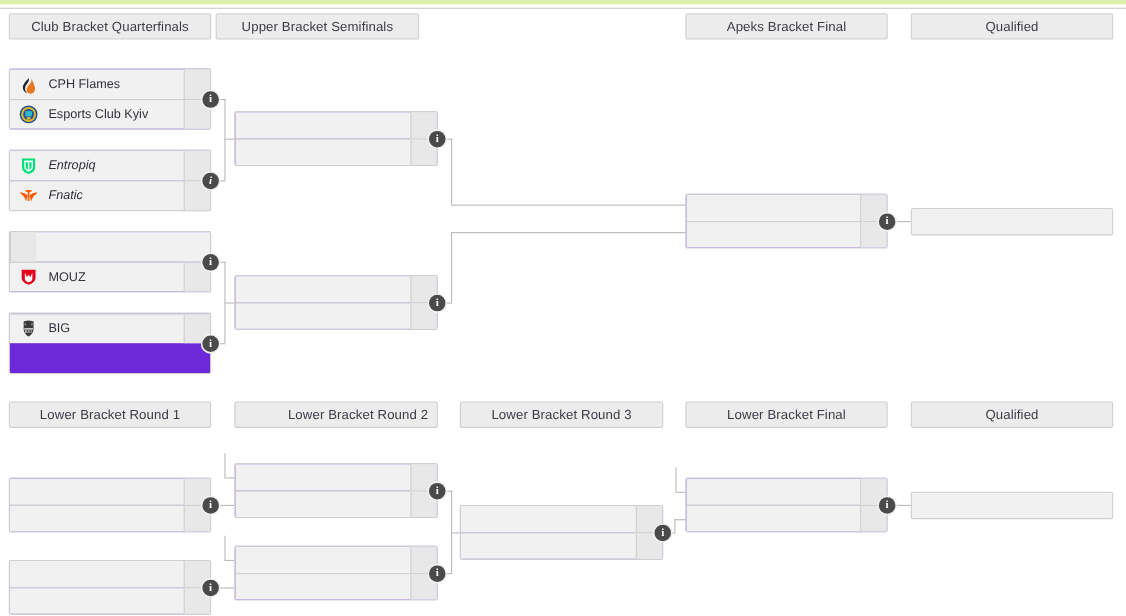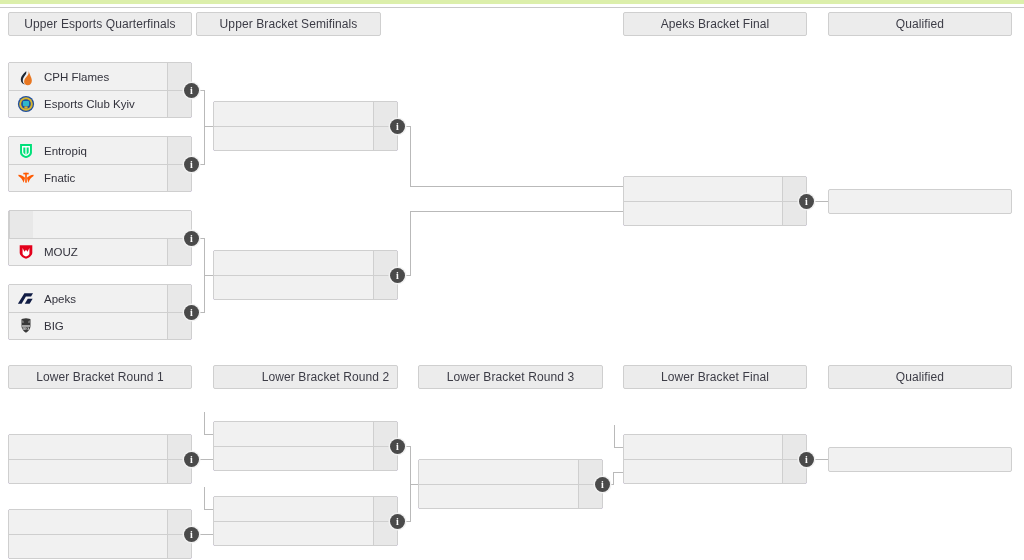--- a/index.html
+++ b/index.html
@@ -116,21 +116,21 @@
 </style>
 </head>
 <body>
 
 <div id="bracket">
 
   <div class="topband"></div>
   <div class="toprule"></div>
 
   <div class="round-header" style="left:8px;top:12px;width:184px;">
-    <span>Upper Esports Quarterfinals</span>
+    <span>Club Bracket Quarterfinals</span>
   </div>
   <div class="round-header" style="left:196px;top:12px;width:185px;">
     <span>Upper Bracket Semifinals</span>
   </div>
   <div class="round-header" style="left:623px;top:12px;width:184px;">
     <span>Apeks Bracket Final</span>
   </div>
   <div class="round-header" style="left:828px;top:12px;width:184px;">
     <span>Qualified</span>
   </div>
@@ -159,21 +159,21 @@
               <rect x="8.2" y="12.6" width="3.6" height="2.6" fill="#d9b52c"></rect>
             </svg>
         </span>
         <span class="tname">Esports Club Kyiv</span>
       </div>
       <div class="score"></div>
     </div>
     <div class="infobadge" style="right:-8px;top:20px;">i</div>
   </div>
 
-  <div class="match" style="left:8px;top:136px;width:184px;height:56px;">
+  <div class="match" style="left:8px;top:136px;width:184px;height:56px;font-style:italic;">
     <div class="row top">
       <div class="opp">
         <span class="logo">
           <svg class="lg" viewBox="0 0 20 20">
               <path d="M3.4 2.2h13.2v9.1c0 3.6-3 5.6-6.6 6.6-3.6-1-6.6-3-6.6-6.6z" fill="#00e07a"></path>
               <path d="M5.6 4.4h8.8v6.6c0 2.3-1.9 3.8-4.4 4.6-2.5-.8-4.4-2.3-4.4-4.6z" fill="#ffffff"></path>
               <path d="M7 6.2h6v4.8c0 1.4-1.2 2.4-3 3-1.8-.6-3-1.6-3-3z" fill="#00e07a"></path>
               <rect x="9.3" y="5" width="1.4" height="9" fill="#ffffff"></rect>
             </svg>
         </span>
@@ -211,32 +211,20 @@
             </svg>
         </span>
         <span class="tname">MOUZ</span>
       </div>
       <div class="score"></div>
     </div>
     <div class="infobadge" style="right:-8px;top:20px;">i</div>
   </div>
 
   <div class="match" style="left:8px;top:284px;width:184px;height:56px;">
-    <div class="row top">
-      <div class="opp">
-        <span class="logo">
-          <svg class="lg" viewBox="0 0 20 20">
-              <path d="M1 15.4L8.2 3.6h9.6l-2.2 3.6H9.9L5.1 15.4z" fill="#101c44"></path>
-              <path d="M8.6 15.4l3.4-5.6h5.4l-3.4 5.6z" fill="#101c44"></path>
-            </svg>
-        </span>
-        <span class="tname">Apeks</span>
-      </div>
-      <div class="score"></div>
-    </div>
     <div class="row bottom">
       <div class="opp">
         <span class="logo">
           <svg class="lg" viewBox="0 0 20 20">
               <path d="M10 1.4c2.6 0 5 1 5 1v7.4c0 4-3 6.8-5 7.8-2-1-5-3.8-5-7.8V2.4s2.4-1 5-1z" fill="#3a3a3a"></path>
               <path d="M6.4 3.2c.6.9 1 2 1.1 3.2H5.9c-.1-1.2.1-2.3.5-3.2zm7.2 0c.4.9.6 2 .5 3.2h-1.6c.1-1.2.5-2.3 1.1-3.2z" fill="#ffffff" opacity=".5"></path>
               <rect x="5.6" y="9.4" width="8.8" height="1.2" fill="#ffffff"></rect>
               <text x="10" y="14.6" font-size="4.4" fill="#ffffff" text-anchor="middle" font-family="sans-serif">BIG</text>
             </svg>
         </span>

